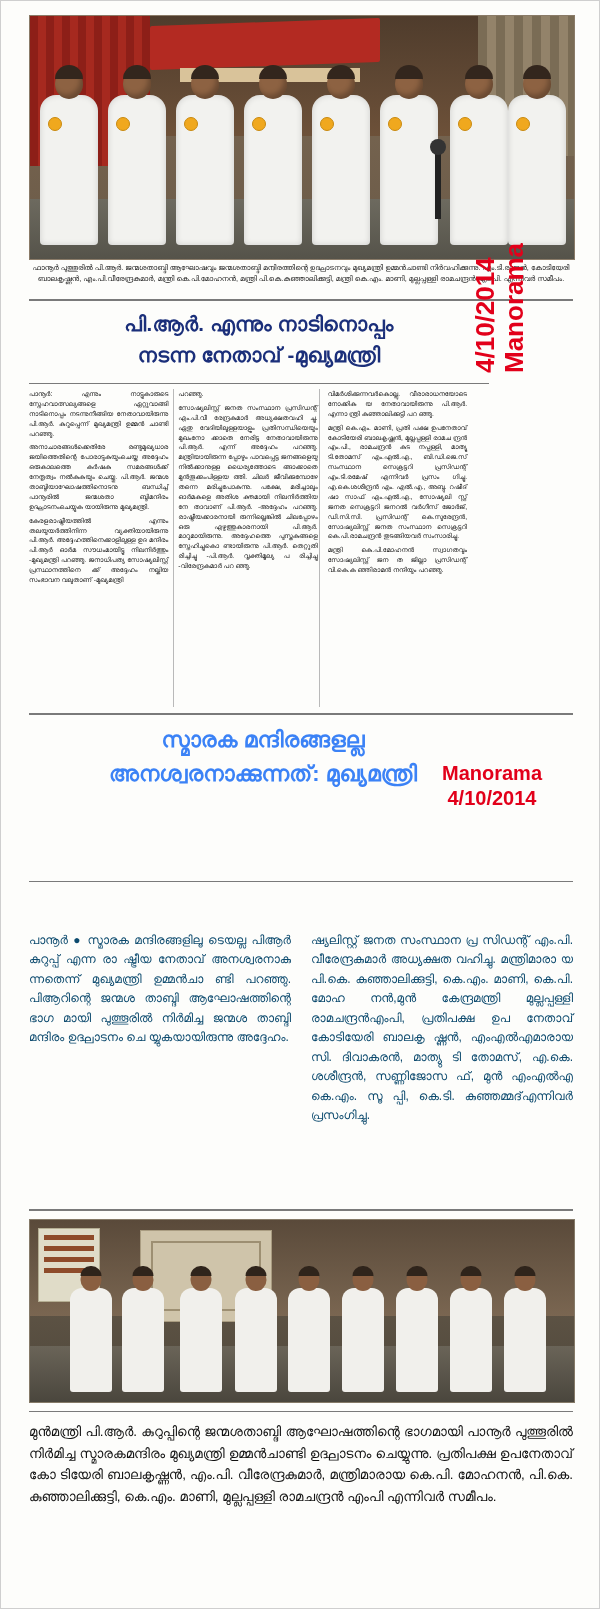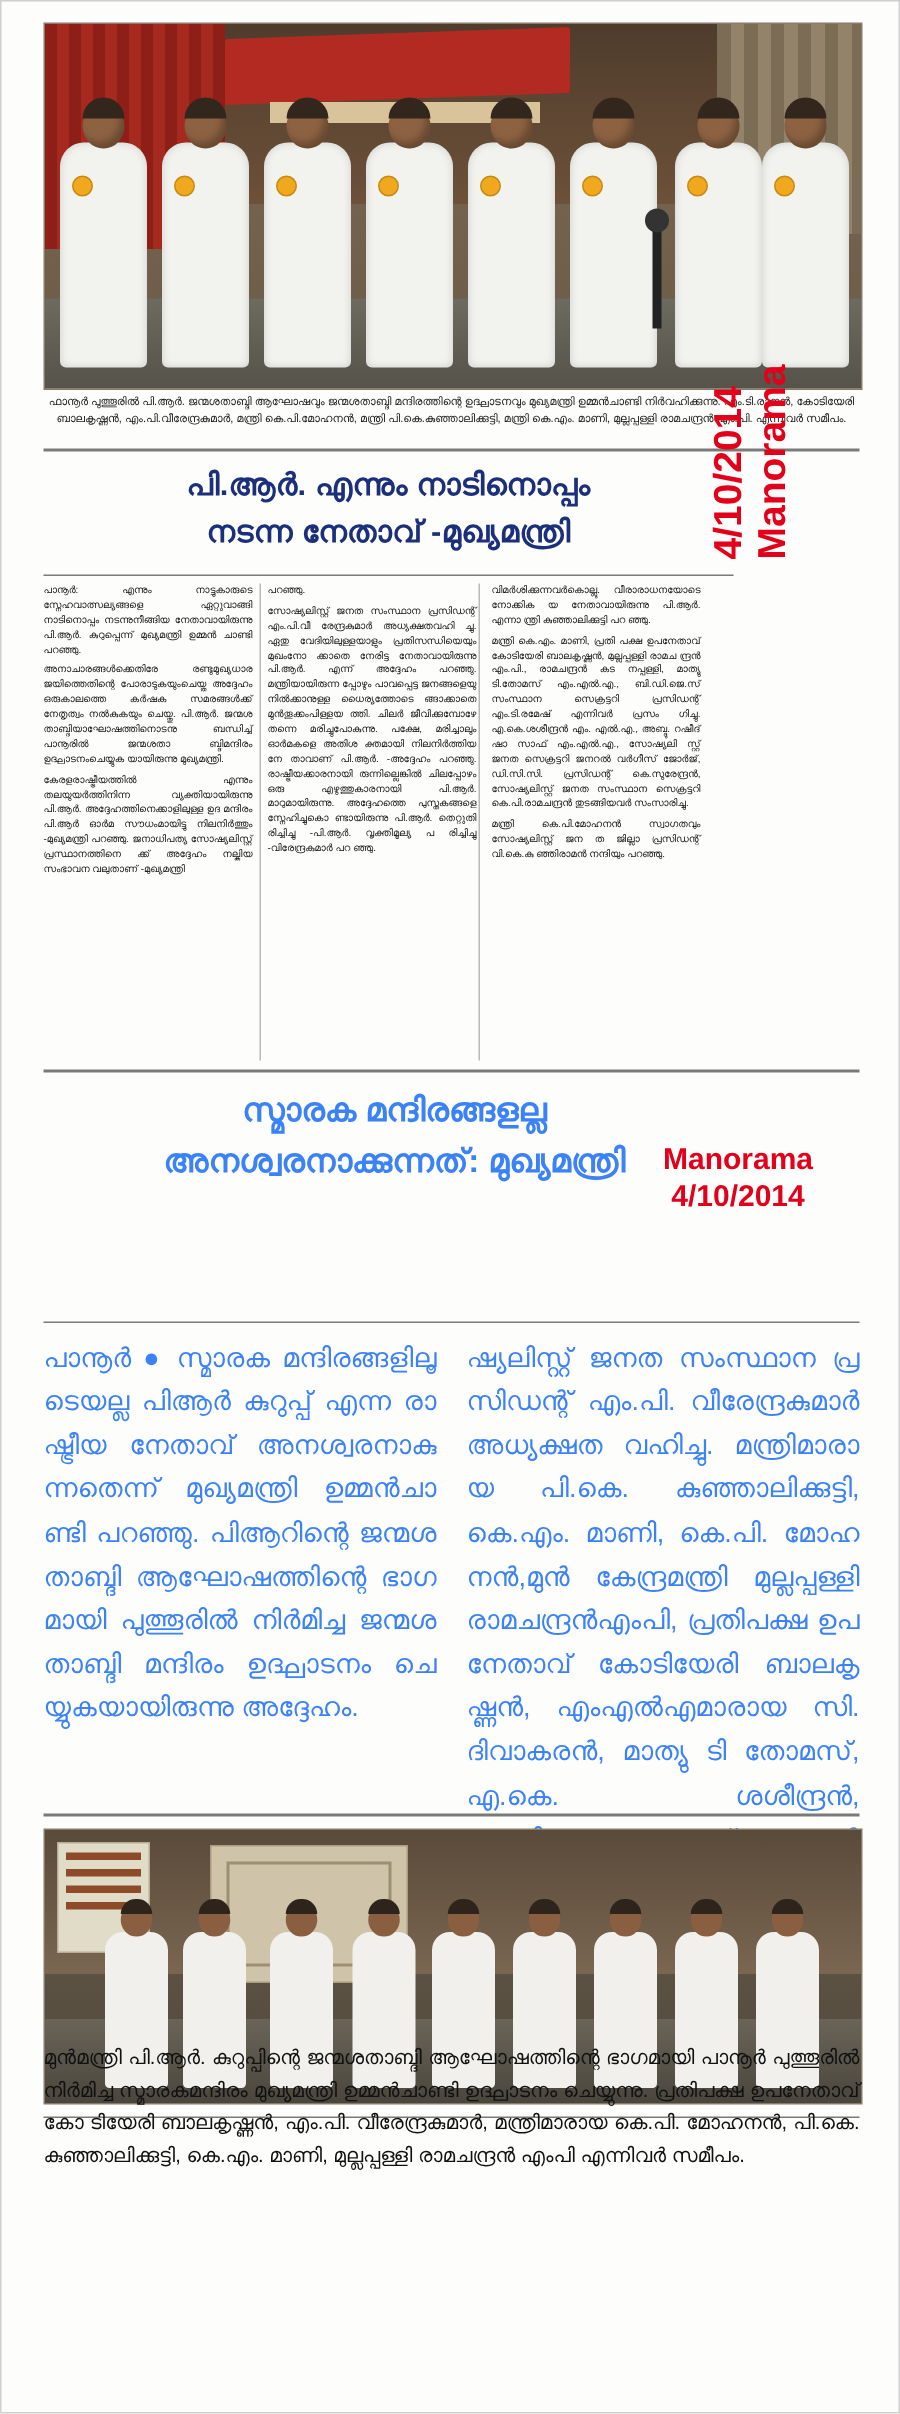--- a/index.html
+++ b/index.html
@@ -227,24 +227,25 @@
     position: absolute;
     left: 28px;
     top: 890px;
     width: 544px;
     height: 308px;
     display: flex;
     gap: 20px;
   }
   .cols2 .col {
     flex: 1;
-    font-size: 18px;
+    font-size: 12px;
     line-height: 1.62;
     text-align: justify;
-    color: #3b82f6;
+    color: #0c4a6e;
+    margin-top: 40px;
   }
   .cols2 .col p { margin: 0 0 6px 0; }
   
   .photo-bottom {
     position: absolute;
     left: 28px;
     top: 1218px;
     width: 544px;
     height: 182px;
     overflow: hidden;
@@ -288,21 +289,21 @@
   }
   .pb-person::after {
     content: ""; position: absolute; left: 50%; top: -22px;
     transform: translateX(-50%);
     width: 21px; height: 10px; border-radius: 10px 10px 0 0; background: #2f241b;
   }
   
   .caption-bottom {
     position: absolute;
     left: 28px;
-    top: 1360px;
+    top: 1420px;
     width: 544px;
     font-size: 13.4px;
     line-height: 1.62;
     text-align: justify;
     color: #111;
   }
 </style>
 </head>
 <body>
 

